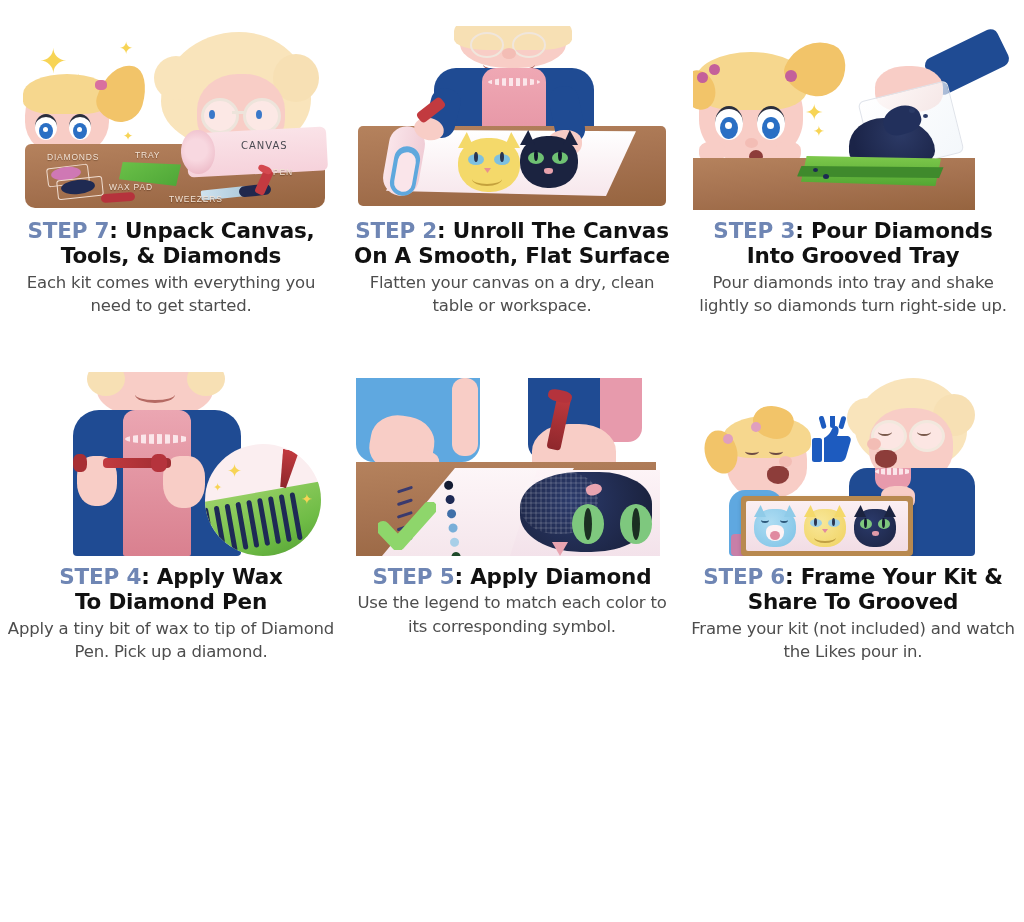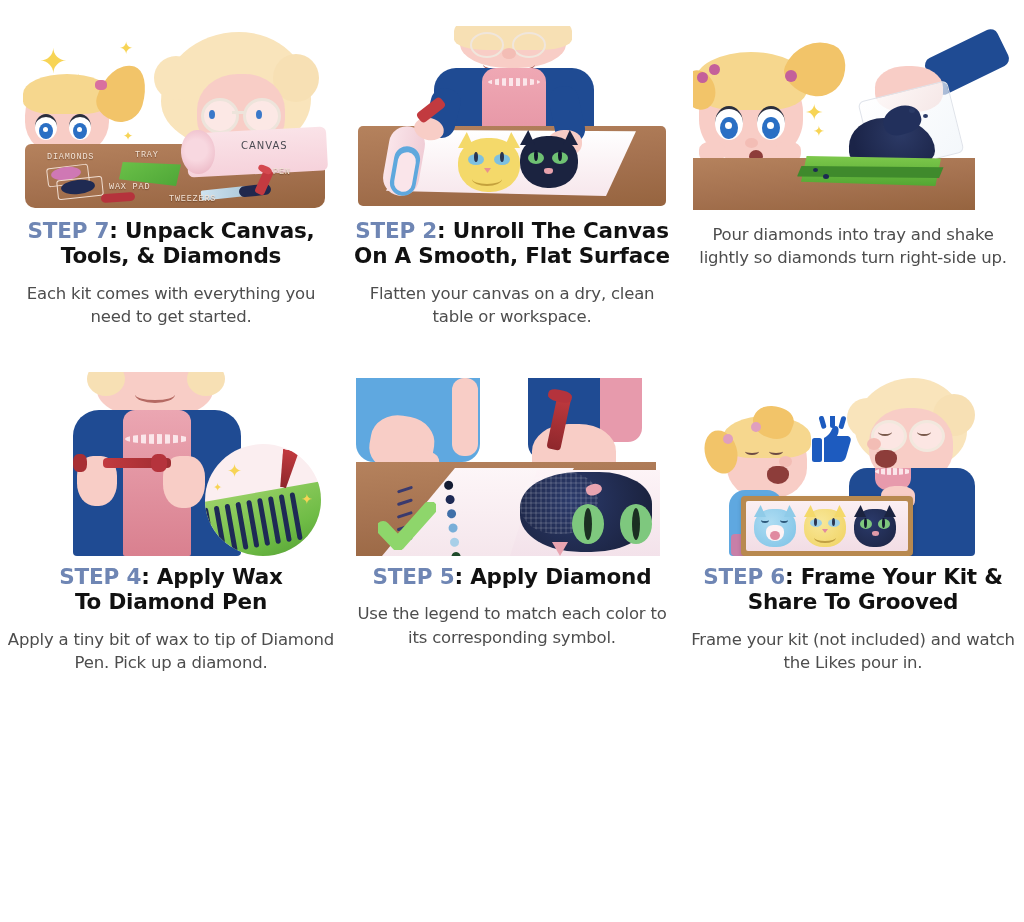--- a/index.html
+++ b/index.html
@@ -91,21 +91,21 @@
     color: #111111;
     letter-spacing: -0.2px;
     max-width: 318px;
   }
   .step-label {
     color: #6f86b4;
     font-weight: bold;
   }
   .step-colon { color: #111111; font-weight: bold; }
   .step-desc {
-    margin-top: 13px;
+    margin-top: 2px;
     text-align: center;
     font-family: "DejaVu Sans", sans-serif;
     font-size: 16.5px;
     line-height: 1.42;
     color: #4d4d4d;
     max-width: 330px;
     letter-spacing: -0.2px;
   }
 
   
@@ -117,21 +117,21 @@
 
   .sparkle {
     position: absolute;
     color: #f7d455;
     line-height: 1;
     font-family: "DejaVu Sans", sans-serif;
   }
 
   .wlabel {
     position: absolute;
-    font-family: Liberation Mono, monospace;
+    font-family: Liberation Sans, sans-serif;
     font-size: 8.5px;
     letter-spacing: 0.8px;
     color: #f3e3d6;
     white-space: nowrap;
     text-shadow: 0 1px 1px rgba(60,30,10,.45);
   }
   .clabel {
     position: absolute;
     font-family: "DejaVu Sans", sans-serif;
     font-size: 9.5px;
@@ -317,20 +317,25 @@
           <div style="position:absolute;left:156px;top:92px;width:86px;height:52px;background:radial-gradient(circle at 60% 30%,#2c3a66 0%,#1b2448 75%);border-radius:44% 56% 50% 50%/60% 70% 40% 38%;"></div>
           <div style="position:absolute;left:190px;top:80px;width:38px;height:28px;background:#22305c;border-radius:50% 50% 40% 40%;transform:rotate(-18deg);"></div>
           <div style="position:absolute;left:216px;top:82px;width:6px;height:5px;background:#2a3a66;border-radius:50%;"></div>
           <div style="position:absolute;left:230px;top:88px;width:5px;height:4px;background:#2a3a66;border-radius:50%;"></div>
 
           <div style="position:absolute;left:108px;top:130px;width:140px;height:30px;background:linear-gradient(180deg,#7dc84b,#53a733);border-radius:4px;clip-path:polygon(4% 0,100% 8%,96% 100%,0 86%);"></div>
           <div style="position:absolute;left:104px;top:140px;width:148px;height:12px;background:#3f8a2c;border-radius:3px;clip-path:polygon(3% 0,99% 10%,96% 100%,0 88%);"></div>
           <div style="position:absolute;left:130px;top:148px;width:6px;height:5px;background:#1d2a52;border-radius:50%;"></div>
           <div style="position:absolute;left:120px;top:142px;width:5px;height:4px;background:#1d2a52;border-radius:50%;"></div>
         </div>
+      </div>
+      <div class="step-heading">
+        <span class="step-label">STEP 3</span><span class="step-colon">:</span>
+        <span>Pour Diamonds</span><br>
+        <span>Into Grooved Tray</span>
       </div>
       <div class="step-desc">Pour diamonds into tray and shake lightly so diamonds turn right-side up.</div>
     </div>
 
     <div class="step">
       <div class="illus">
         <div class="illus-inner">
 
           <div style="position:absolute;left:86px;top:-14px;width:116px;height:60px;background:#f8cdc6;border-radius:50% 50% 46% 46%;"></div>
           <div style="position:absolute;left:76px;top:-10px;width:38px;height:34px;background:#f7e0b4;border-radius:50%;"></div>

